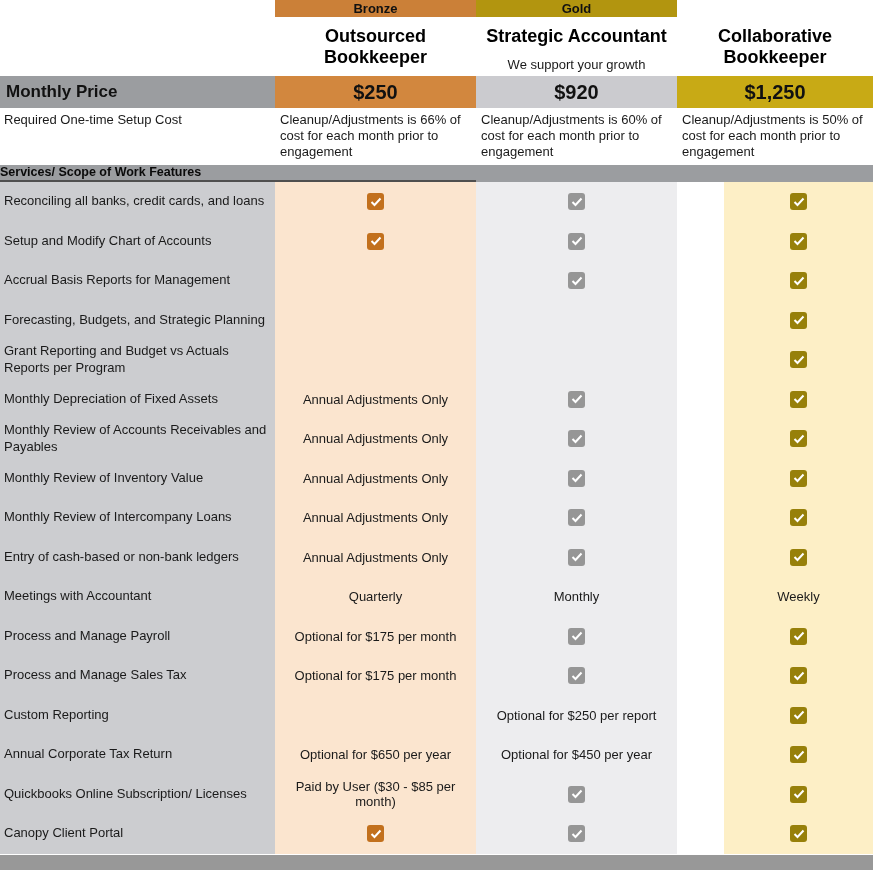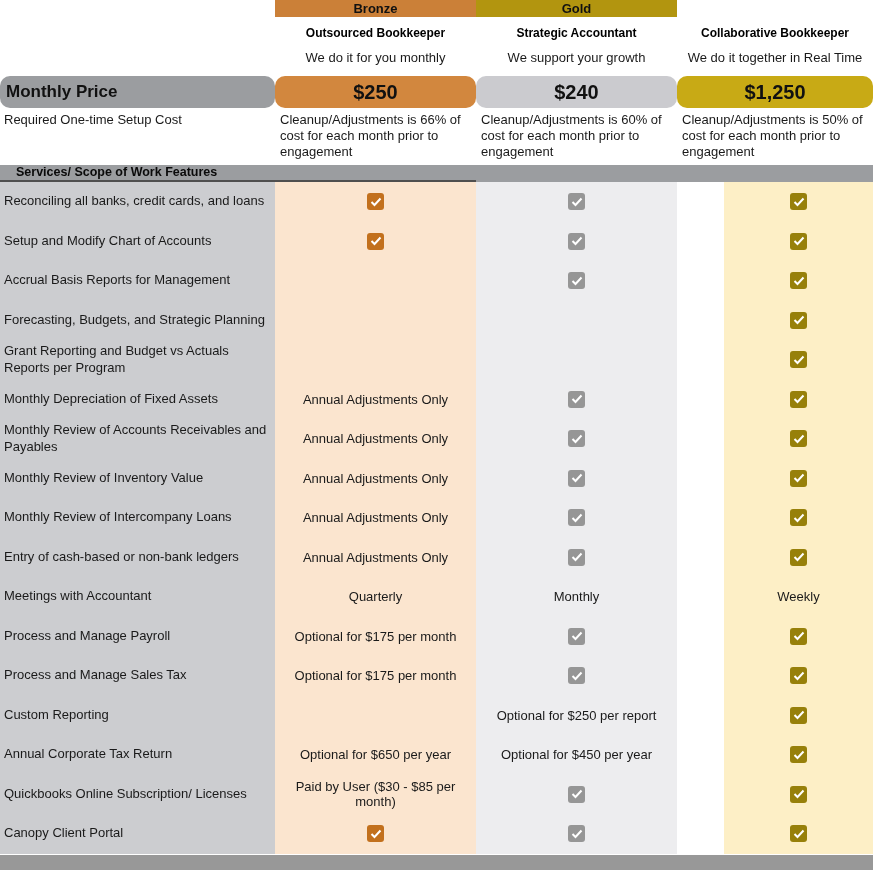--- a/index.html
+++ b/index.html
@@ -15,42 +15,42 @@
   
   .tier-row{height:17px;}
   .tier-row .cell{height:17px;line-height:17px;text-align:center;font-weight:bold;font-size:13px;color:#111;}
   .bg-bronze-hdr{background:#cb8038;}
   .bg-silver-hdr{background:#bfbfc3;}
   .bg-gold-hdr{background:#b2950f;}
 
   
   .sub-row{height:59px;}
   .sub-row .cell{text-align:center;padding-top:9px;box-sizing:border-box;}
-  .subtitle{font-weight:bold;font-size:12px;color:#000;}
+  .subtitle{font-weight:bold;font-size:18px;color:#000;}
   .tagline{font-size:13px;margin-top:10px;color:#1a1a1a;}
 
   
   .price-row{height:32px;}
-  .price-row .cell{height:32px;line-height:32px;border-radius:10px;}
+  .price-row .cell{height:32px;line-height:32px;}
   .price-label{background:#9b9da0;font-weight:bold;font-size:17px;padding-left:6px;color:#111;}
   .price-val{text-align:center;font-weight:bold;font-size:20px;color:#111;}
   .bg-bronze-price{background:#d2873e;}
   .bg-silver-price{background:#cbcbcf;}
   .bg-gold-price{background:#c8aa15;}
 
   
   .setup-row{height:57px;}
   .setup-row .cell{font-size:13px;line-height:1.22;box-sizing:border-box;padding:4px 8px 0 4px;}
   .setup-row .note{padding:4px 10px 0 5px;}
 
   
   .services-bar{height:17px;}
   .services-bar .cell{background:#9b9da0;height:17px;box-sizing:border-box;}
   .services-bar .cell.underlined{border-bottom:2px solid #4f4f4f;}
-  .services-title{font-weight:bold;font-size:12.5px;line-height:15px;padding-left:16px;color:#0a0a0a;white-space:nowrap;}
+  .services-title{font-weight:bold;font-size:12.5px;line-height:15px;padding-left:0;color:#0a0a0a;white-space:nowrap;}
 
   
   #features-grid{grid-auto-rows:39.5px;}
   .f-label{background:#cccdd0;display:flex;align-items:center;font-size:13px;line-height:1.28;padding:0 2px 0 4px;box-sizing:border-box;}
   .f-cell{display:flex;align-items:center;justify-content:center;font-size:13px;text-align:center;}
   .bg-bronze-body{background:#fbe5cf;}
   .bg-silver-body{background:#ededef;}
   .bg-gold-body{background:#fdefc6;margin-left:47px;}
   .checkbox{width:17px;height:17px;border-radius:3px;display:flex;align-items:center;justify-content:center;}
   .cb-bronze{background:#c2701d;}
@@ -84,21 +84,21 @@
     </div>
     <div class="cell">
       <div class="subtitle">Collaborative Bookkeeper</div>
       <div class="tagline">We do it together in Real Time</div>
     </div>
   </div>
 
   <div class="cols price-row">
     <div class="cell price-label">Monthly Price</div>
     <div class="cell price-val bg-bronze-price">$250</div>
-    <div class="cell price-val bg-silver-price">$240</div>
+    <div class="cell price-val bg-silver-price">$920</div>
     <div class="cell price-val bg-gold-price">$1,250</div>
   </div>
 
   <div class="cols setup-row">
     <div class="cell">Required One-time Setup Cost</div>
     <div class="cell note">Cleanup/Adjustments is 66% of cost for each month prior to engagement</div>
     <div class="cell note">Cleanup/Adjustments is 60% of cost for each month prior to engagement</div>
     <div class="cell note">Cleanup/Adjustments is 50% of cost for each month prior to engagement</div>
   </div>
 

